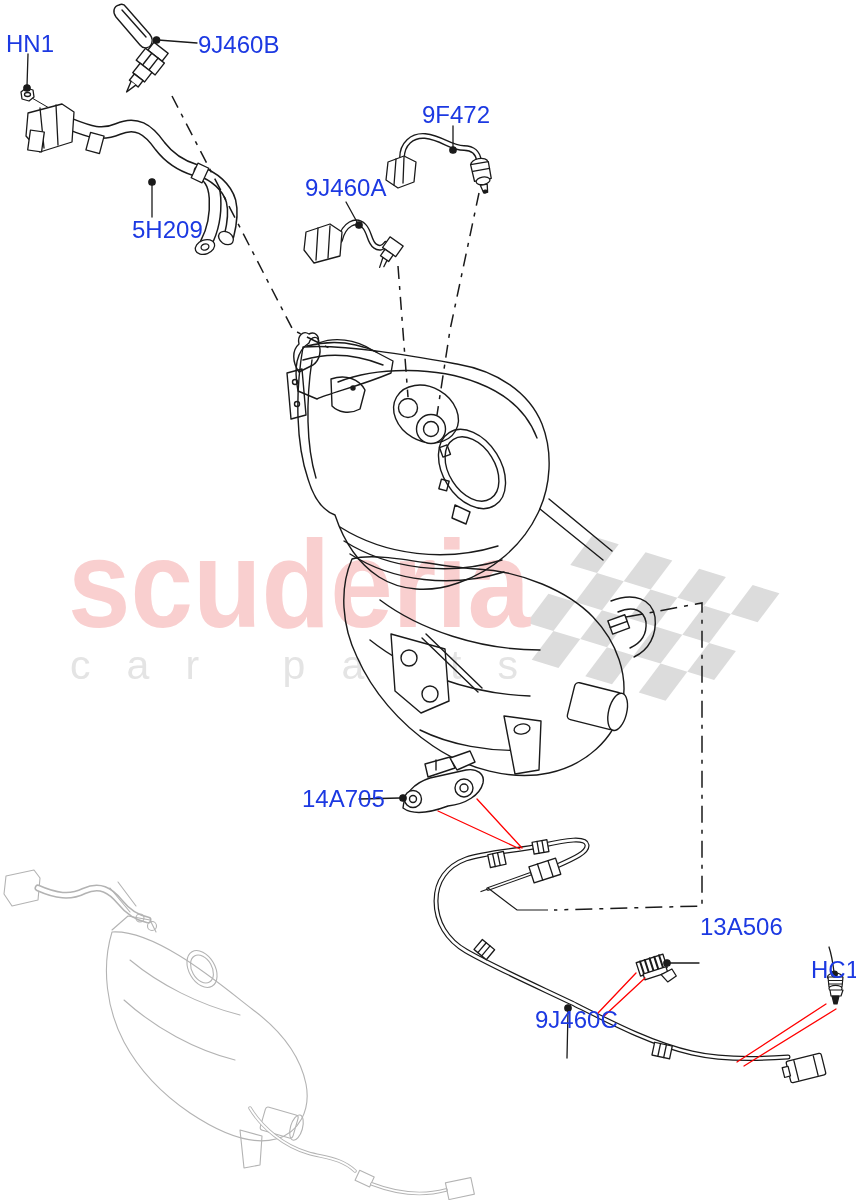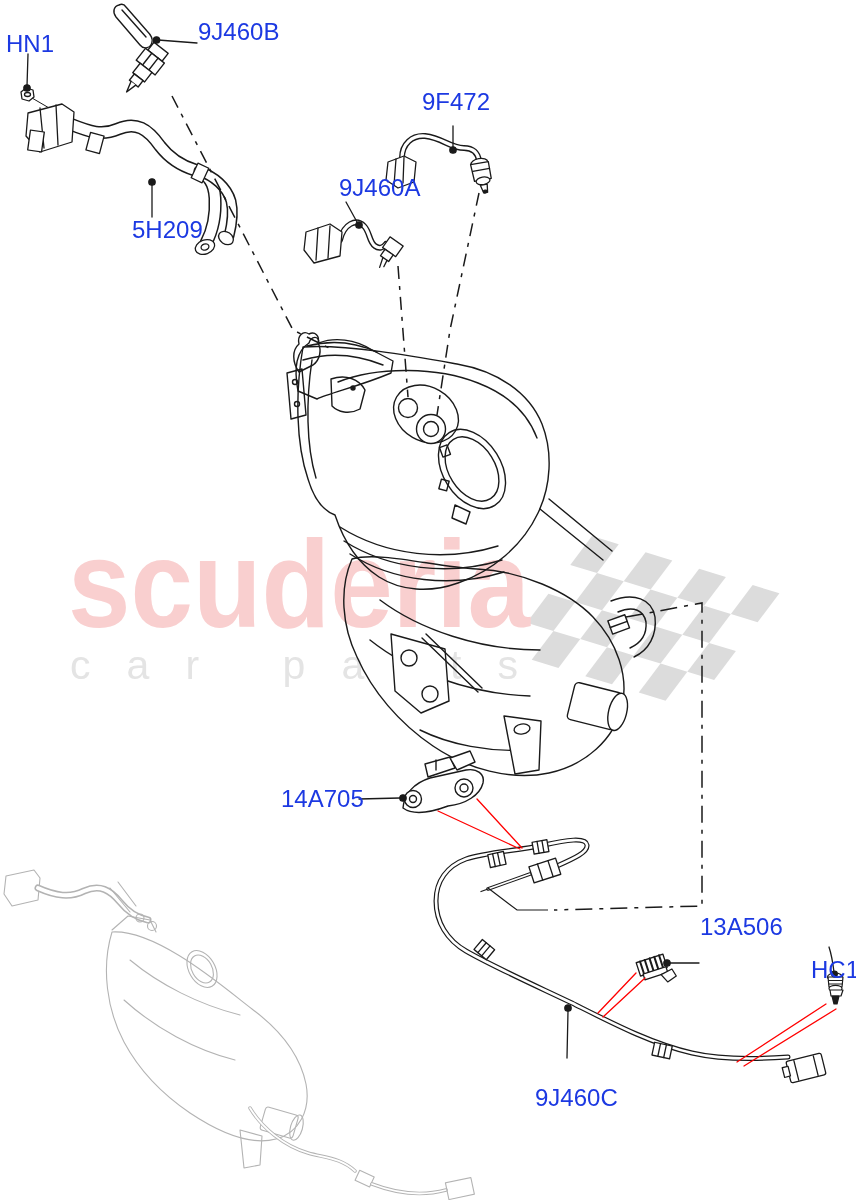--- a/index.html
+++ b/index.html
@@ -267,22 +267,22 @@
     <path d="M699,963 L670,963" fill="none"></path>
         <circle cx="667" cy="963" r="3.2"></circle>
     <path d="M829,947 C832,956 833,964 834,972" fill="none"></path>
         <circle cx="834.5" cy="974" r="2.8"></circle>
     <path d="M567,1058 L568,1011" fill="none"></path>
         <circle cx="568" cy="1008" r="3.2"></circle>
   </g>
 </svg>
 
   <div class="callout" style="left:6px;top:32px;">HN1</div>
-  <div class="callout" style="left:198px;top:20px;">9J460B</div>
-  <div class="callout" style="left:422px;top:90px;">9F472</div>
-  <div class="callout" style="left:305px;top:176px;margin-left:34px;">9J460A</div>
+  <div class="callout" style="left:198px;top:33px;">9J460B</div>
+  <div class="callout" style="left:422px;top:103px;">9F472</div>
+  <div class="callout" style="left:305px;top:176px;">9J460A</div>
   <div class="callout" style="left:132px;top:218px;">5H209</div>
-  <div class="callout" style="left:281px;top:787px;">14A705</div>
+  <div class="callout" style="left:302px;top:787px;">14A705</div>
   <div class="callout" style="left:700px;top:915px;">13A506</div>
   <div class="callout" style="left:811px;top:958px;">HC1</div>
-  <div class="callout" style="left:535px;top:1086px;">9J460C</div>
+  <div class="callout" style="left:535px;top:1008px;">9J460C</div>
 
 </div>
 
 </body></html>

